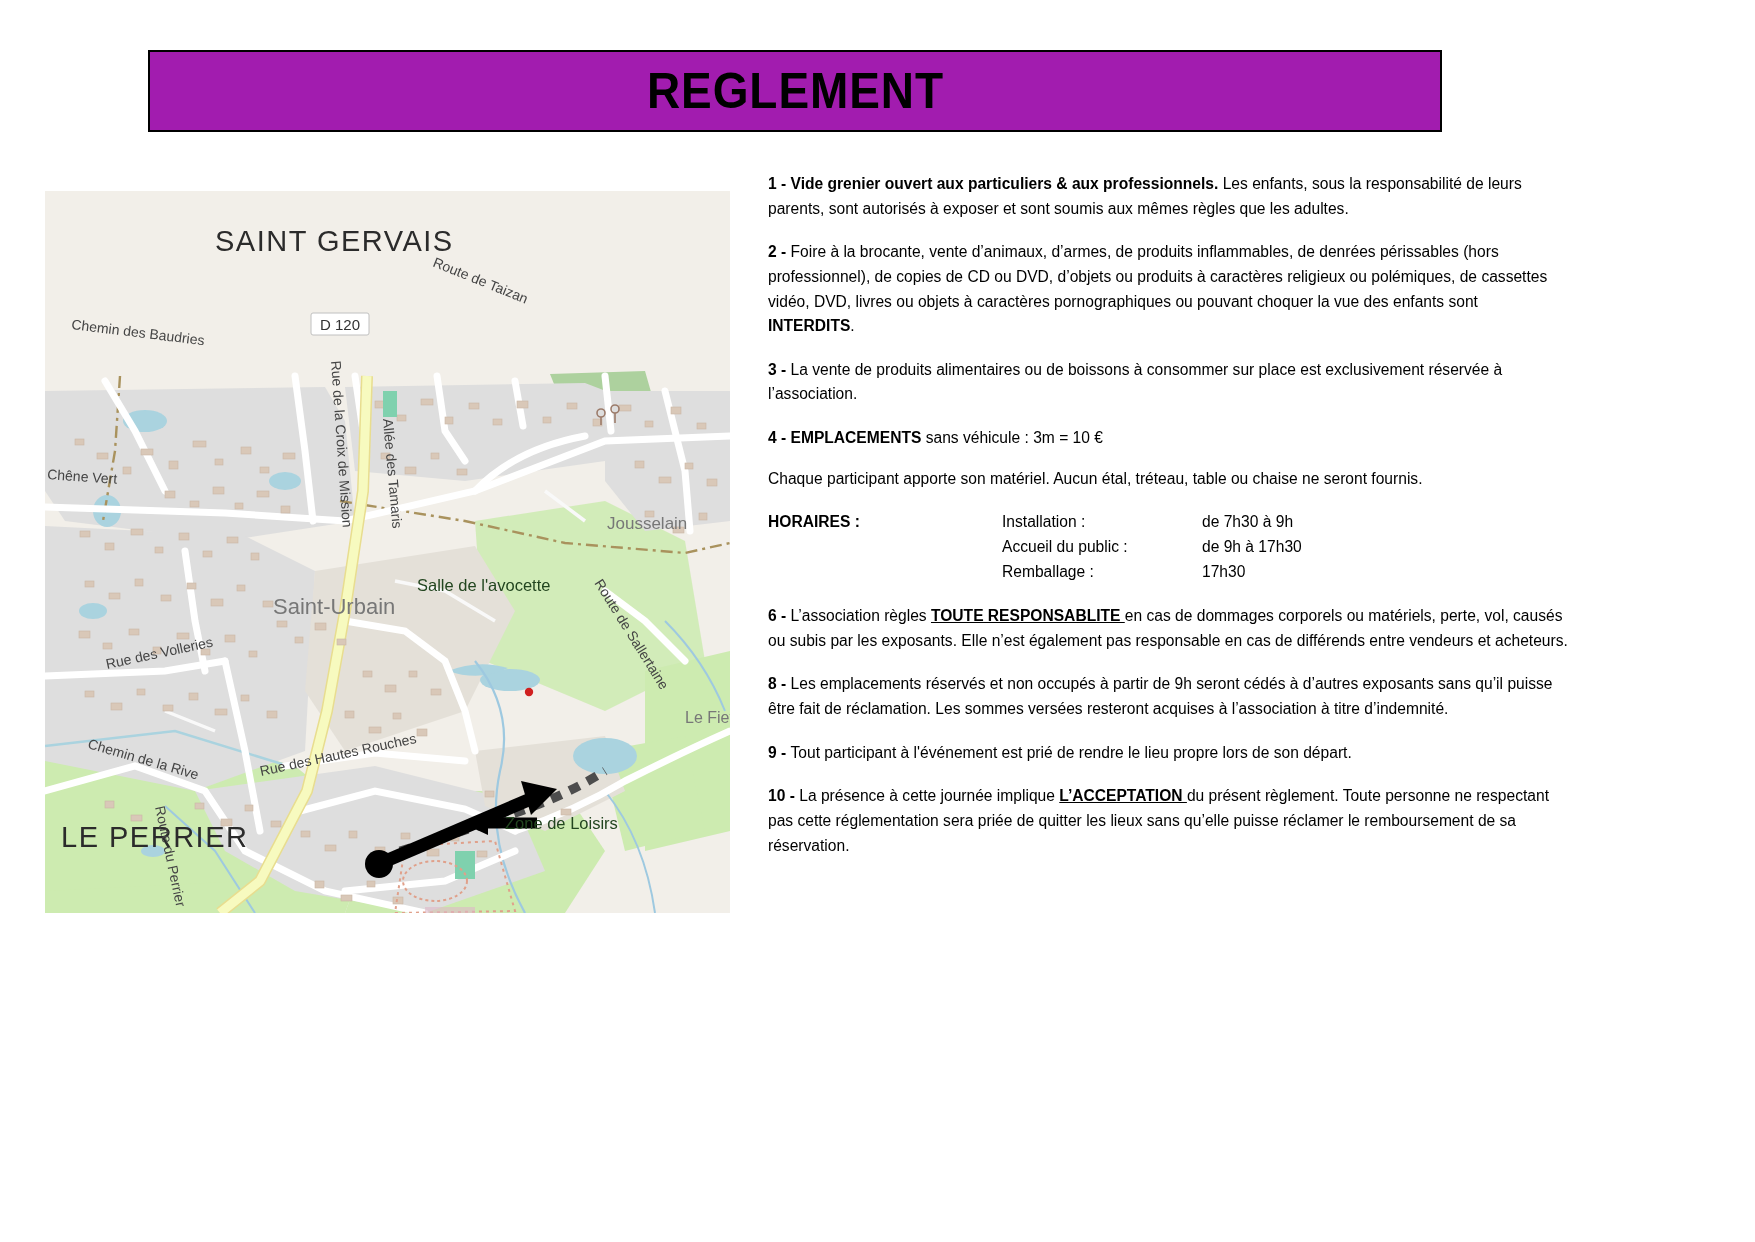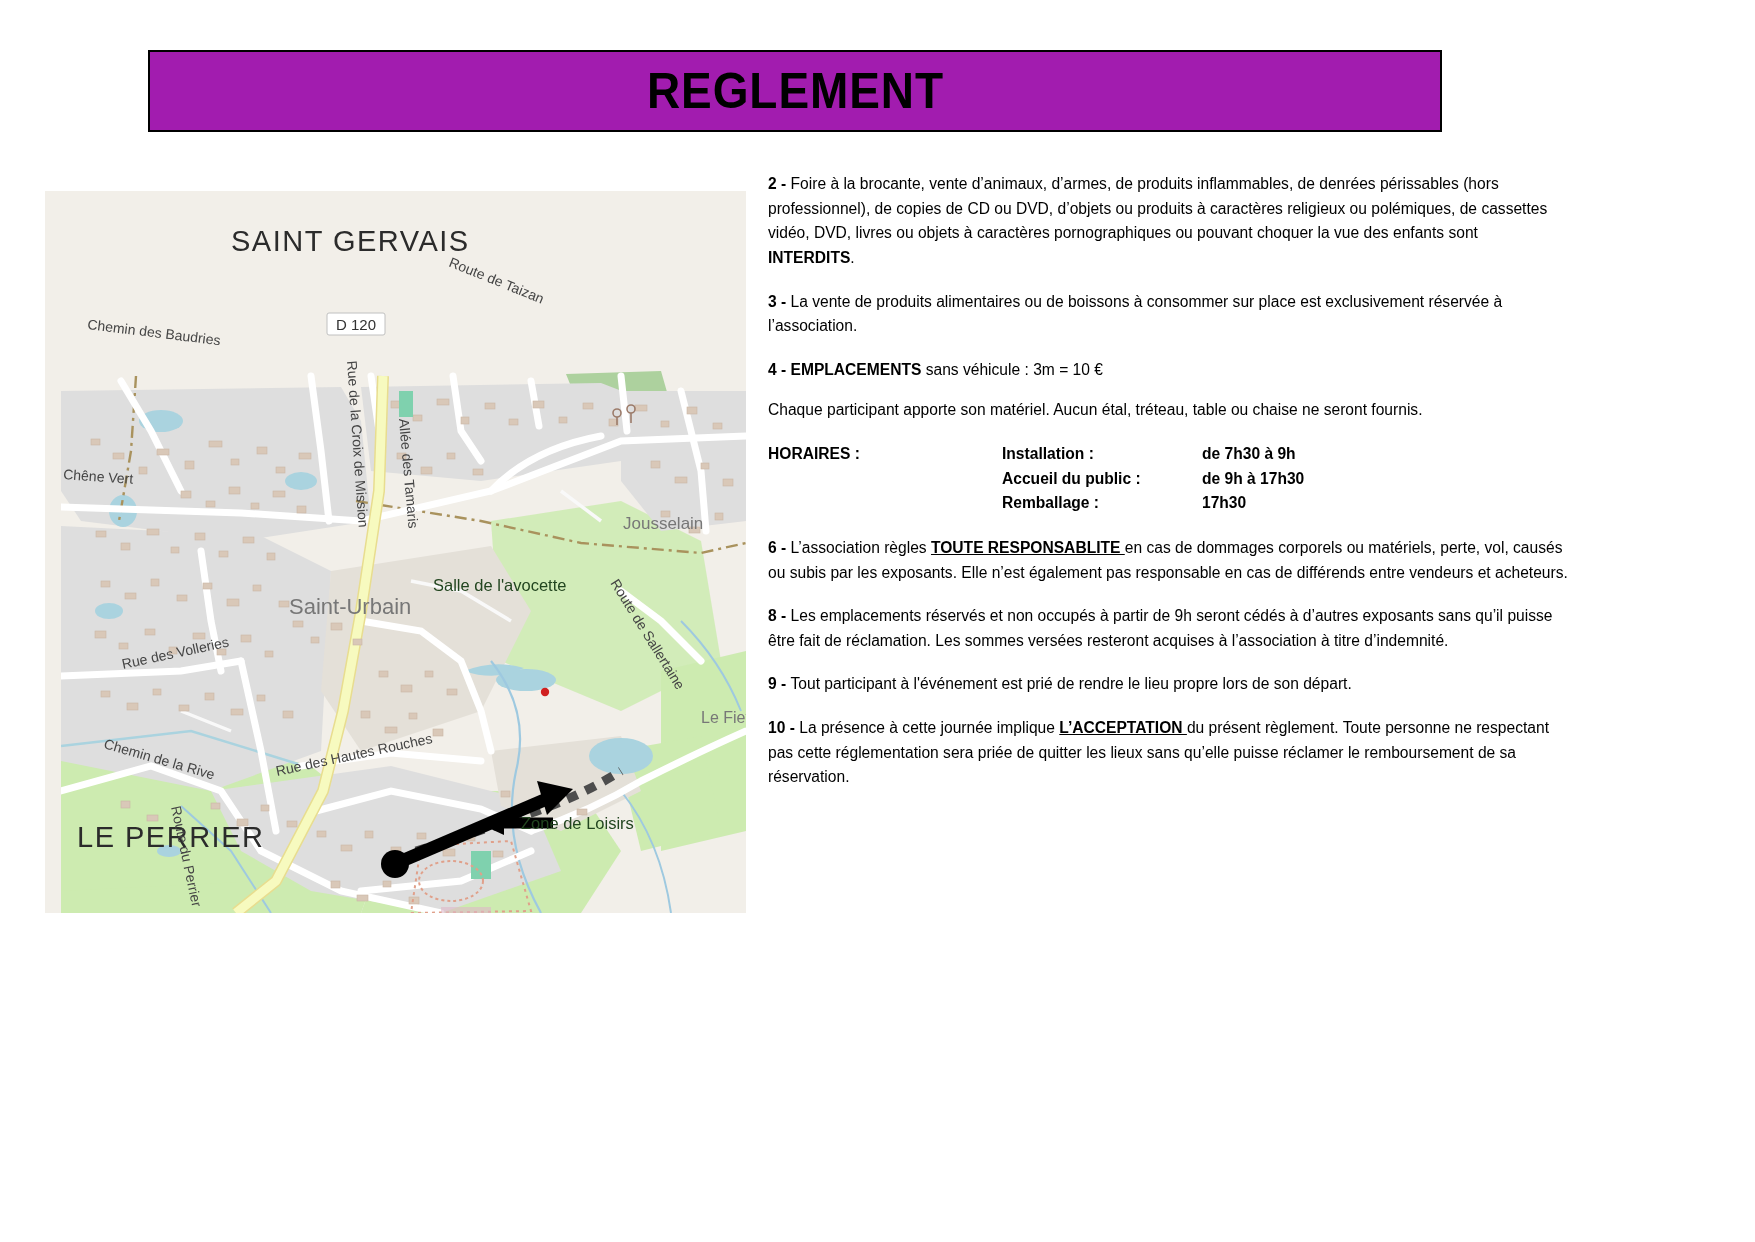--- a/index.html
+++ b/index.html
@@ -30,21 +30,20 @@
     transform-origin:center;
     color:#000;
   }
 
   
   .map-wrap{
     position:absolute; left:45px; top:191px;
     width:685px; height:722px;
     overflow:hidden;
     background:#f2efe9;
-    padding-left:16px;
   }
   .map-svg{ display:block; width:685px; height:722px; }
 
   
   .doc-col{
     position:absolute; left:768px; top:172px;
     width:800px;
   }
   .para{
     font-size:15.6px;
@@ -66,21 +65,21 @@
   .hor-block{
     display:flex;
     margin:0 0 20px 0;
     font-size:15.6px;
     line-height:1.58;
   }
   .hor-label{ width:234px; font-weight:bold; flex:0 0 234px; }
   .hor-grid{ display:flex; }
   .hor-names{ width:200px; flex:0 0 200px; }
   .hor-vals{ width:200px; flex:0 0 200px; }
-  .hor-row{ white-space:nowrap;font-weight:bold; }
+  .hor-row{ white-space:nowrap; }
   .tight{ margin-bottom:16px; }
 </style>
 </head>
 <body>
 
 <div class="page">
 
   <div class="title-box">
     <div class="title-text">REGLEMENT</div>
   </div>
@@ -340,20 +339,21 @@
             <text transform="translate(216,585) rotate(-12)">Rue des Hautes Rouches</text>
             <text transform="translate(110,616) rotate(78)">Route du Perrier</text>
           </g>
         </g>
       </g>
     </svg>
   </div>
 
   <div class="doc-col">
 
+    <p class="para"><span class="num">1 - </span><b>Vide grenier ouvert aux particuliers &amp; aux professionnels.</b><span> Les enfants, sous la responsabilité de leurs parents, sont autorisés à exposer et sont soumis aux mêmes règles que les adultes.</span></p>
 
     <p class="para"><span class="num">2 - </span><span>Foire à la brocante, vente d’animaux, d’armes, de produits inflammables, de denrées périssables (hors professionnel), de copies de CD ou DVD, d’objets ou produits à caractères religieux ou polémiques, de cassettes vidéo, DVD, livres ou objets à caractères pornographiques ou pouvant choquer la vue des enfants sont </span><b>INTERDITS</b><span>.</span></p>
 
     <p class="para"><span class="num">3 - </span><span>La vente de produits alimentaires ou de boissons à consommer sur place est exclusivement réservée à l’association.</span></p>
 
     <p class="para tight"><span class="num">4 - </span><b>EMPLACEMENTS</b><span> sans véhicule : 3m = 10 €</span></p>
     <p class="para"><span>Chaque participant apporte son matériel. Aucun étal, tréteau, table ou chaise ne seront fournis.</span></p>
 
     <div class="hor-block">
       <div class="hor-label">HORAIRES :</div>

